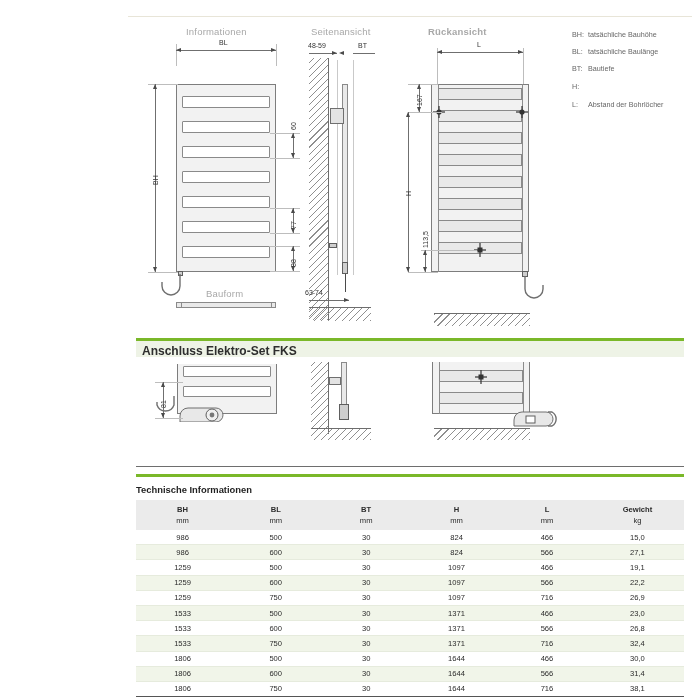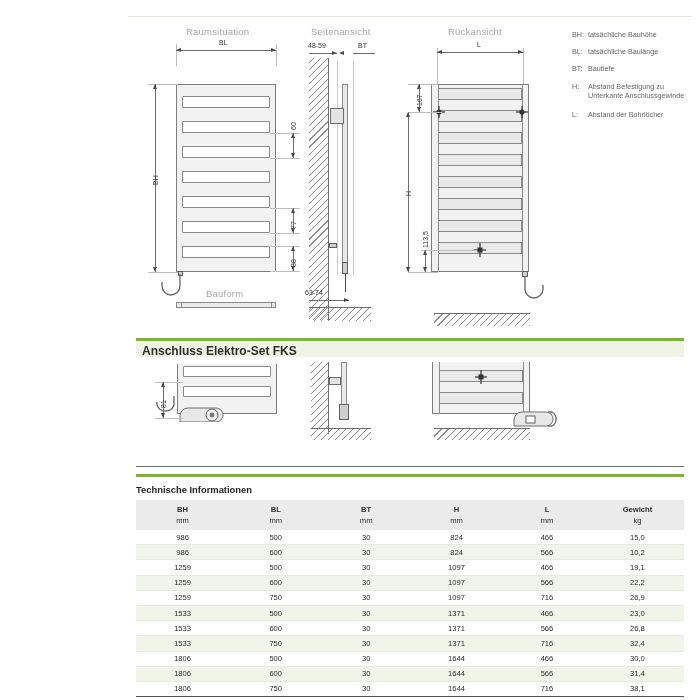--- a/index.html
+++ b/index.html
@@ -150,40 +150,39 @@
   .blk{position:absolute;background:#e3e3e3;border:1px solid #6f6f6f;box-sizing:border-box;}
   .blkdark{position:absolute;background:#cfcfcf;border:1px solid #5e5e5e;box-sizing:border-box;}
 </style>
 </head>
 <body>
 
 <div class="page">
 
   <div class="toprule"></div>
 
-  <div class="viewcap" style="left:186px;top:26px;">Raumsituation</div>
+  <div class="viewcap" style="left:186px;top:26px;">Informationen</div>
   <div class="viewcap" style="left:311px;top:26px;">Seitenansicht</div>
-  <div class="viewcap" style="left:448px;top:26px;">Rückansicht</div>
+  <div class="viewcap" style="left:428px;top:26px;font-weight:bold;">Rückansicht</div>
 
   <div class="legend">
     <div class="lrow">
       <span class="lkey">BH:</span>
       <span class="lval">tatsächliche Bauhöhe</span>
     </div>
     <div class="lrow">
       <span class="lkey">BL:</span>
       <span class="lval">tatsächliche Baulänge</span>
     </div>
     <div class="lrow">
       <span class="lkey">BT:</span>
       <span class="lval">Bautiefe</span>
     </div>
     <div class="lrow tall">
       <span class="lkey">H:</span>
-      <span class="lval">Abstand Befestigung zu Unterkante Anschlussgewinde</span>
     </div>
     <div class="lrow">
       <span class="lkey">L:</span>
       <span class="lval">Abstand der Bohrlöcher</span>
     </div>
   </div>
 
   <div class="dwg">
 
     <div class="extlineV" style="left:176px;top:44px;height:22px;"></div>
@@ -448,21 +447,21 @@
           <td>824</td>
           <td>466</td>
           <td>15,0</td>
         </tr>
         <tr class="even">
           <td>986</td>
           <td>600</td>
           <td>30</td>
           <td>824</td>
           <td>566</td>
-          <td>10,2</td>
+          <td>27,1</td>
         </tr>
         <tr class="odd">
           <td>1259</td>
           <td>500</td>
           <td>30</td>
           <td>1097</td>
           <td>466</td>
           <td>19,1</td>
         </tr>
         <tr class="even">

